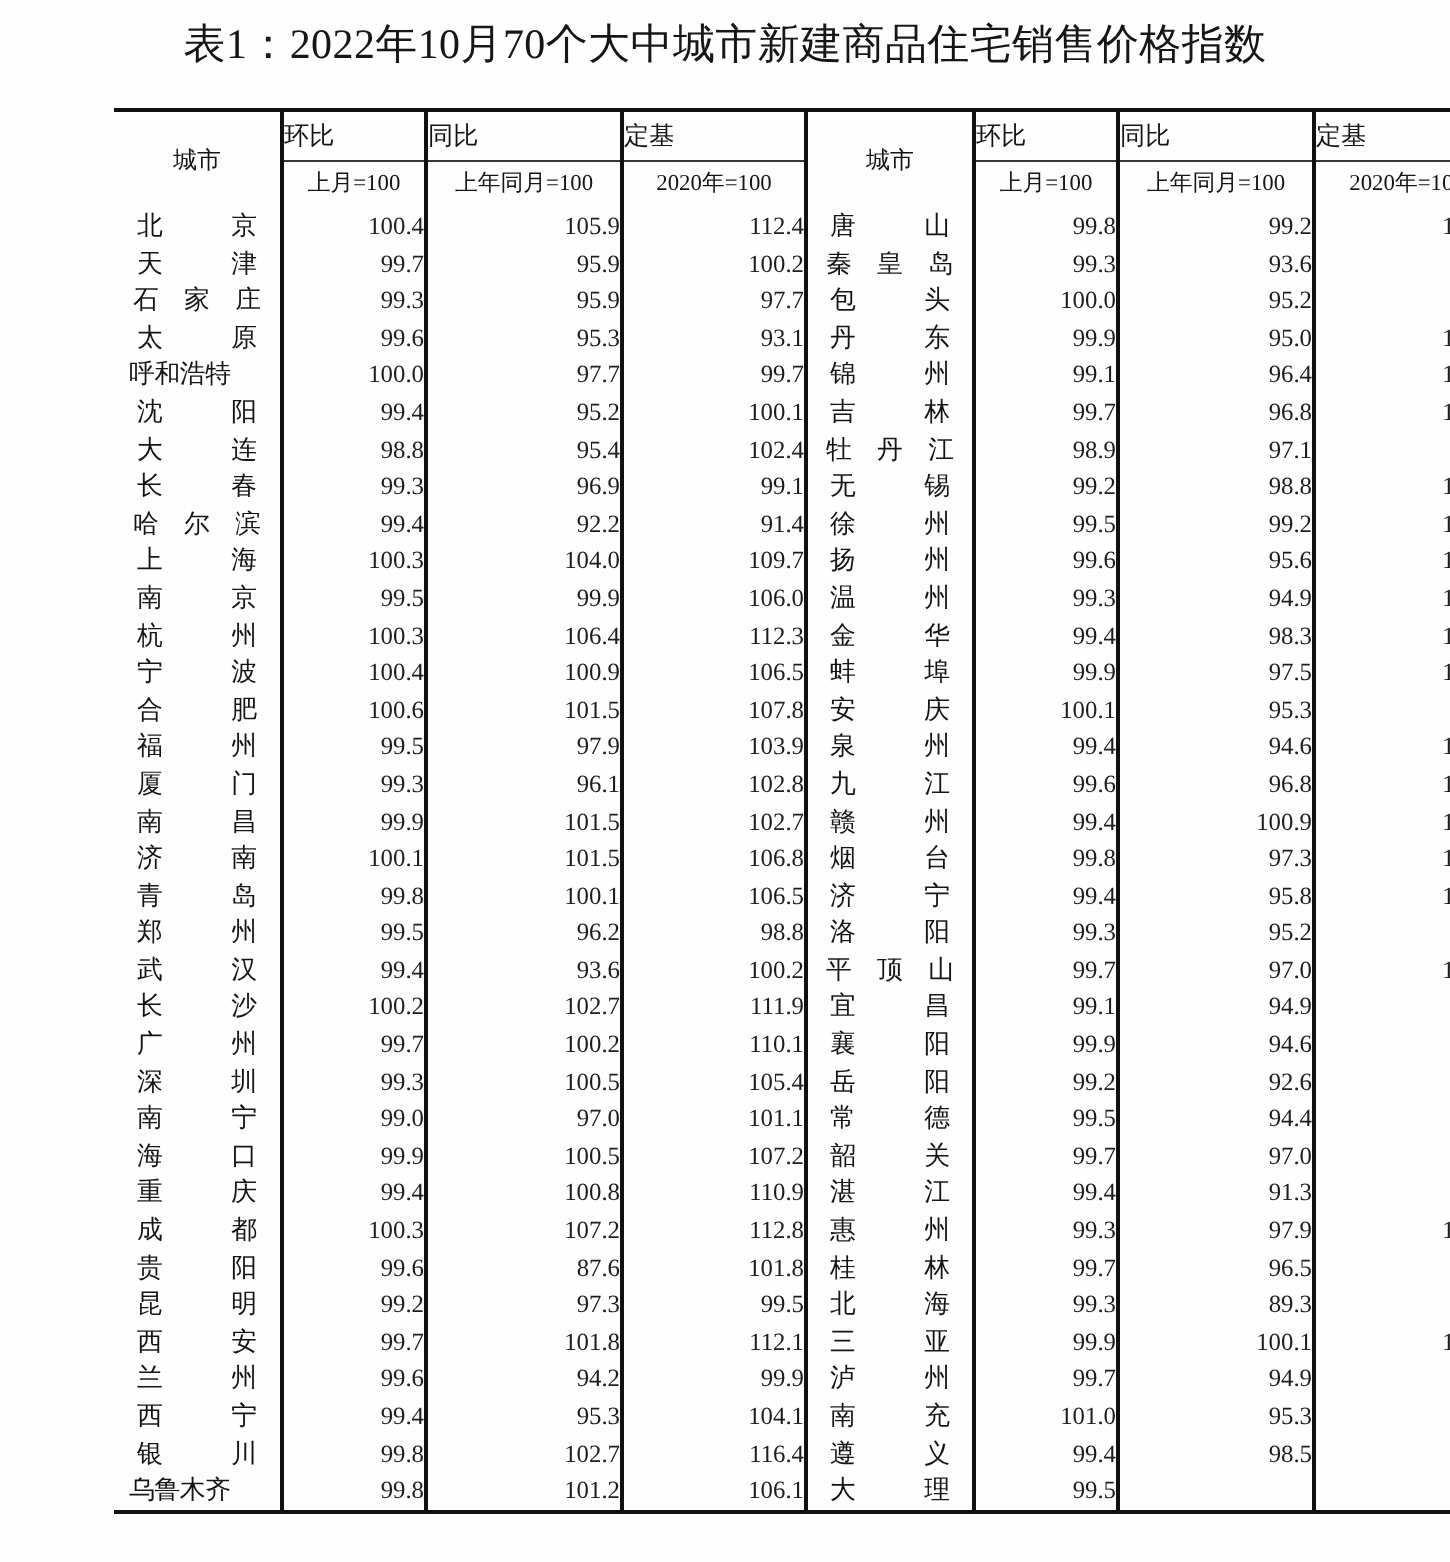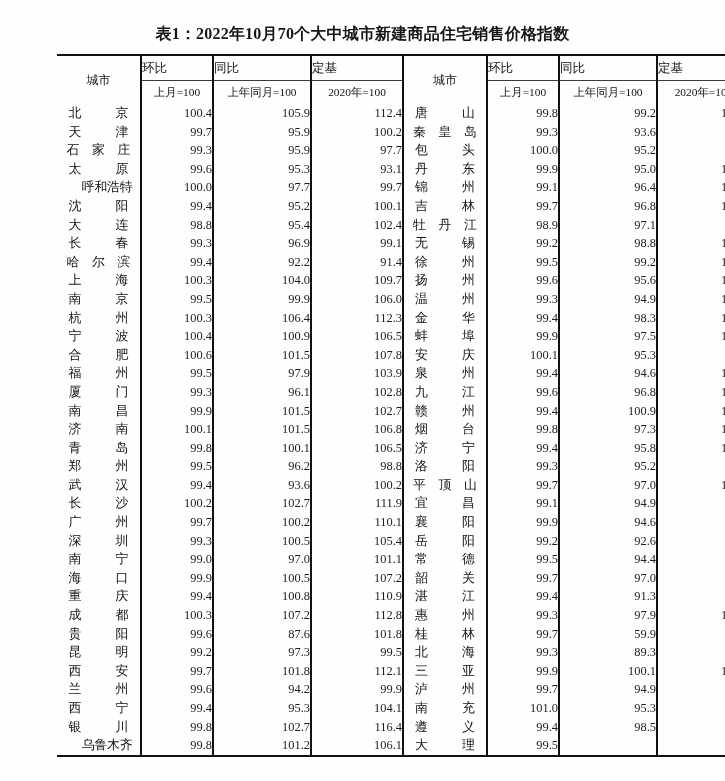--- a/index.html
+++ b/index.html
@@ -19,25 +19,25 @@
   #page {
     position: relative;
     width: 725px;
     height: 781px;
     background: #fefefe;
   }
   
   #title {
     position: absolute;
     left: 0;
-    top: 24px;
+    top: 8px;
     width: 725px;
     text-align: center;
-    font-size: 16px;
-    font-weight: bold;
+    font-size: 21px;
+    font-weight: normal;
     letter-spacing: 0.2px;
     color: #161616;
     white-space: nowrap;
   }
   
   #table-wrap {
     position: absolute;
     left: 57px;
     top: 54px;
     width: 611px;
@@ -103,21 +103,21 @@
   }
   td.city .nm3 {
     display: inline-block;
     width: 64px;
     text-align: justify;
     text-align-last: justify;
   }
   td.city .nm4 {
     display: inline-block;
     width: 68px;
-    text-align: right;
+    text-align: left;
     letter-spacing: -0.2px;
   }
   td.num {
     text-align: right;
     padding-right: 10px;
     font-size: 12.4px;
     color: #1d1d1d;
     height: 18.6px;
     line-height: 18.6px;
     font-family: "Liberation Serif", "DejaVu Serif", serif;
@@ -458,21 +458,21 @@
             <td class="num vl-strong">97.9</td>
             <td class="num vl-strong">102.2</td>
           </tr>
           <tr>
             <td class="city"><span class="nm2">贵阳</span></td>
             <td class="num vl-strong">99.6</td>
             <td class="num vl-strong">87.6</td>
             <td class="num vl-strong">101.8</td>
             <td class="city vl-strong"><span class="nm2">桂林</span></td>
             <td class="num vl-strong">99.7</td>
-            <td class="num vl-strong">59.9</td>
+            <td class="num vl-strong">96.5</td>
             <td class="num vl-strong">96.9</td>
           </tr>
           <tr>
             <td class="city"><span class="nm2">昆明</span></td>
             <td class="num vl-strong">99.2</td>
             <td class="num vl-strong">97.3</td>
             <td class="num vl-strong">99.5</td>
             <td class="city vl-strong"><span class="nm2">北海</span></td>
             <td class="num vl-strong">99.3</td>
             <td class="num vl-strong">89.3</td>

